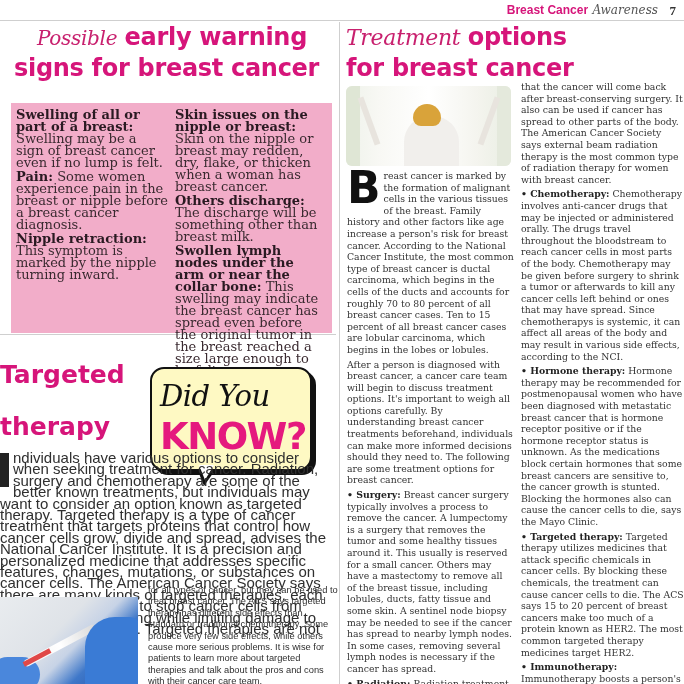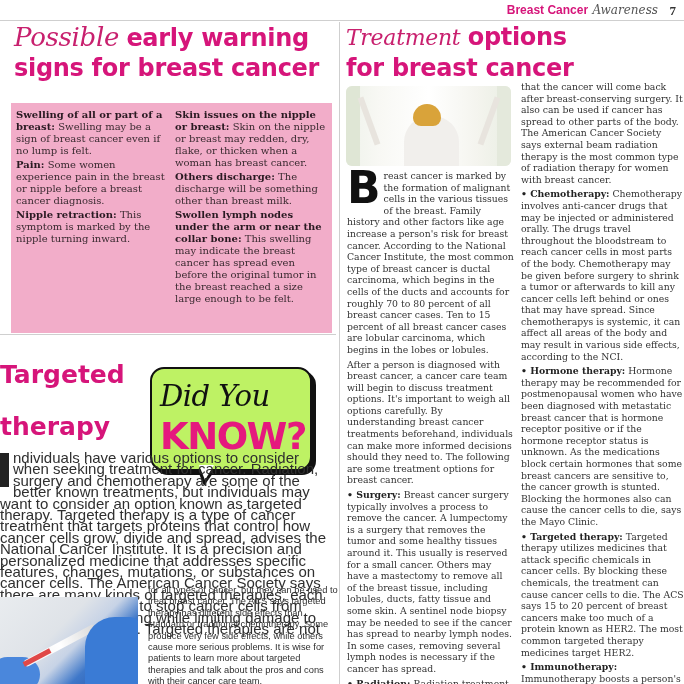--- a/index.html
+++ b/index.html
@@ -13,29 +13,29 @@
   .header-rule { position: absolute; left: 0; top: 20px; width: 684px; height: 1px; background: #cfcfcf; }
 
   .col-divider { position: absolute; left: 339px; top: 22px; width: 1px; height: 662px; background: #cfcfcf; }
   .h-divider { position: absolute; left: 0; top: 334px; width: 336px; height: 1px; background: #cfcfcf; }
 
   .title-pink { color: #d6157a; font-family: "DejaVu Sans", sans-serif; font-weight: bold; }
   .title-script { font-family: "DejaVu Serif", serif; font-style: italic; font-weight: normal; color: #c8206e; }
 
   
   .warn-title { position: absolute; left: 14px; top: 22px; width: 320px; font-size: 24px; line-height: 30px; letter-spacing: -0.3px; }
-  .warn-title .title-script { font-size: 26px; }
+  .warn-title .title-script { font-size: 20px; margin-left: 23px; }
   .warn-box { position: absolute; left: 11px; top: 103px; width: 321px; height: 230px; background: #f2adc9; padding: 6px 5px 0 5px; display: flex; gap: 7px; }
-  .warn-col { width: 155px; font-size: 10px; line-height: 12px; color: #3a2a30; }
+  .warn-col { width: 155px; font-size: 13px; line-height: 12px; color: #3a2a30; }
   .warn-item { margin-bottom: 2px; }
   .warn-item b { font-weight: bold; color: #2a1a22; }
 
   
   .target-title { position: absolute; left: 0; top: 362px; font-size: 25px; line-height: 26px; width: 140px; }
-  .bubble { position: absolute; left: 150px; top: 367px; width: 162px; height: 104px; border: 2.5px solid #111; border-radius: 14px; background: #bef264; box-shadow: 4px 4px 0 #111; }
+  .bubble { position: absolute; left: 150px; top: 367px; width: 162px; height: 104px; border: 2.5px solid #111; border-radius: 14px; background: #fef9c3; box-shadow: 4px 4px 0 #111; }
   .bubble-tail { position: absolute; left: 196px; top: 466px; width: 0; height: 0; border-left: 8px solid transparent; border-right: 14px solid transparent; border-top: 20px solid #111; }
   .bubble-tail-inner { position: absolute; left: 199px; top: 465px; width: 0; height: 0; border-left: 6px solid transparent; border-right: 9px solid transparent; border-top: 15px solid #fff; }
   .bubble .did { position: absolute; left: 8px; top: 10px; font-family: "DejaVu Serif", serif; font-style: italic; font-size: 29px; color: #111; letter-spacing: -0.5px; }
   .bubble .know { position: absolute; left: 8px; top: 48px; font-family: "DejaVu Sans", sans-serif; font-weight: bold; font-size: 37px; color: #e5197e; letter-spacing: -1.5px; line-height: 40px; }
 
   .target-body { position: absolute; left: 0; top: 452px; width: 336px; font-family: "Liberation Sans", sans-serif; font-size: 15px; line-height: 11.4px; color: #2f2f2f; }
   .target-body .dropcap { float: left; width: 9px; height: 34px; background: #222; margin: 1px 4px 0 0; }
   .target-photo { position: absolute; left: 0; top: 597px; width: 138px; height: 87px; background: linear-gradient(135deg, #e9ecef 0%, #dfe3e8 40%, #c7d3e6 55%, #3f78c9 70%, #2c5fb5 85%, #1e4a96 100%); overflow: hidden; }
   .target-photo .syringe { position: absolute; left: 20px; top: 45px; width: 80px; height: 7px; background: linear-gradient(90deg, #f3f3f3, #fff, #d9d9d9); transform: rotate(-28deg); border-radius: 3px; }
   .target-photo .liquid { position: absolute; left: 22px; top: 58px; width: 30px; height: 5px; background: #e04848; transform: rotate(-28deg); }

